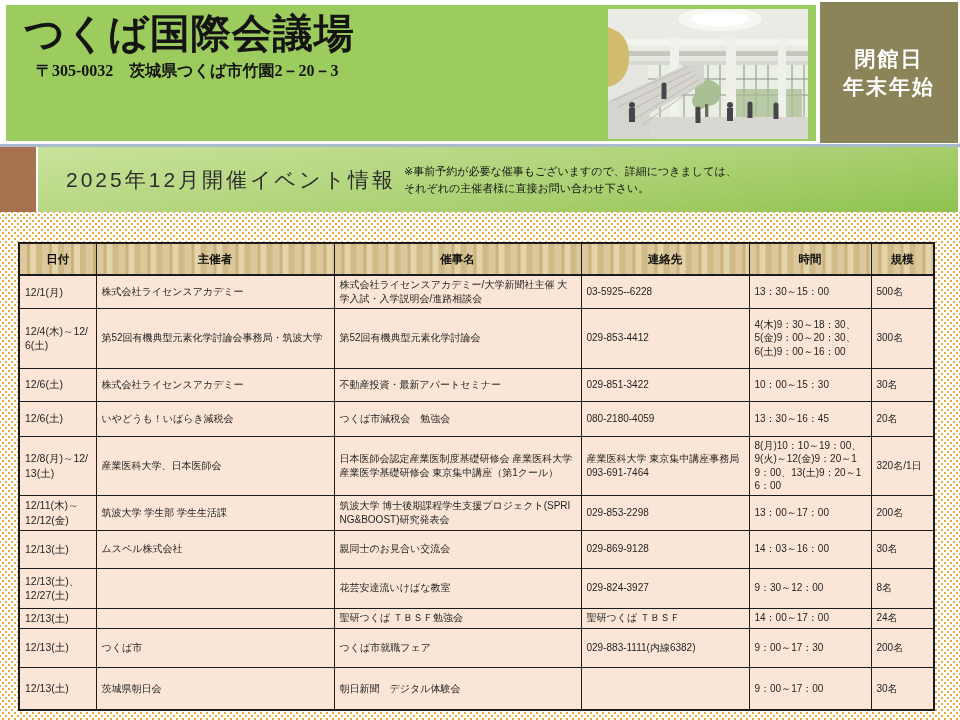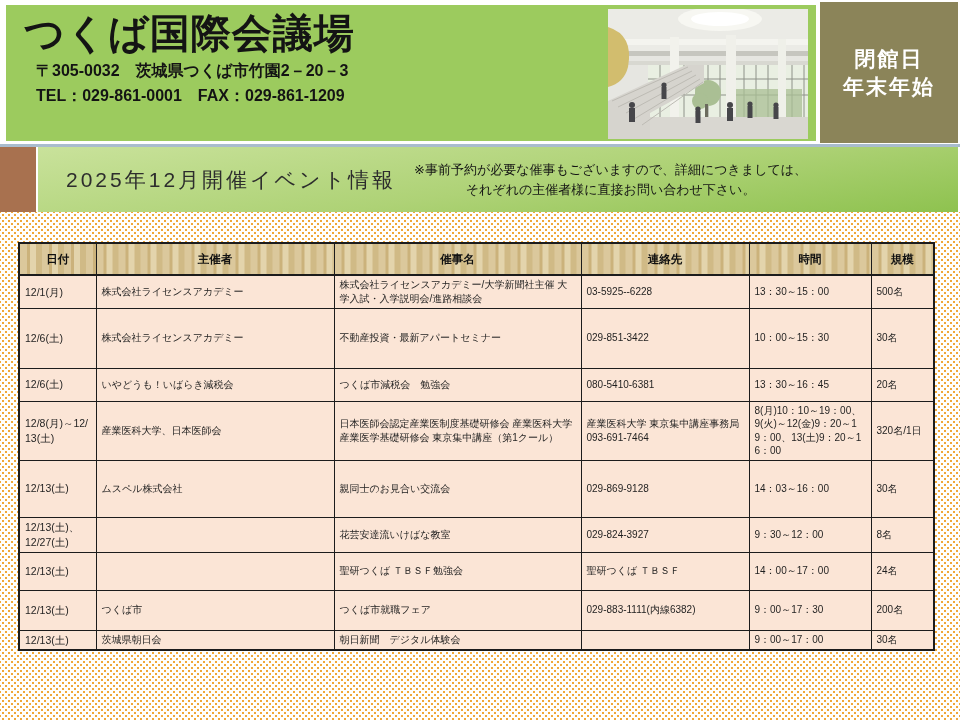--- a/index.html
+++ b/index.html
@@ -13,21 +13,21 @@
   
   .top{height:144px;background:#fff;display:flex;}
   .brand{
     margin:5px 0 0 6px;width:810px;height:136px;
     background:var(--green);position:relative;
   }
   .site-title{
     margin:6px 0 0 18px;font-size:40px;font-weight:bold;color:#141414;
     letter-spacing:1px;line-height:1.1;
   }
-  .addr{margin:6px 16px 0 30px;color:#141414;font-weight:600;}
+  .addr{margin:6px 16px 0 30px;color:#141414;font-weight:600;font-family:Liberation Serif, serif;}
   .addr .l1{font-size:16px;margin-bottom:4px;}
   .addr .l2{font-size:16px;margin-bottom:4px;}
   .addr .l3{font-size:15px;}
   .photo{
     position:absolute;left:602px;top:4px;width:200px;height:130px;
     background:#e6e6e1;overflow:hidden;
   }
   .closed{
     margin:2px 0 0 4px;width:138px;height:141px;background:var(--olive);
     display:flex;flex-direction:column;justify-content:center;align-items:center;
@@ -39,21 +39,21 @@
   .banner{height:65px;display:flex;background:#fff;}
   .brown-square{width:36px;height:65px;background:var(--brown);}
   .banner-green{
     flex:1;margin:0 2px;display:flex;align-items:center;
     background:linear-gradient(172deg,var(--banner_top) 0%,#aed276 55%,var(--banner_bottom) 100%);
   }
   .page-title{
     margin:0 0 0 28px;font-size:21px;font-weight:500;color:#2d2d2d;
     letter-spacing:3px;white-space:nowrap;
   }
-  .notice{margin-left:18px;font-size:13px;line-height:1.5;color:#141414;text-align:center;}
+  .notice{margin-left:8px;font-size:11px;line-height:1.5;color:#141414;}
 
   
   .content{
     height:552px;
     background-color:#fff;
     background-image:
       radial-gradient(var(--dot_orange) 0.9px, transparent 1.3px),
       radial-gradient(var(--dot_orange) 0.9px, transparent 1.3px);
     background-size:6px 6px;
     background-position:0 0,3px 3px;
@@ -96,21 +96,20 @@
 </head>
 <body>
 
 <div class="page">
 
   <div class="top">
     <div class="brand">
       <div class="site-title">つくば国際会議場</div>
       <div class="addr">
         <div class="l1">〒305-0032　茨城県つくば市竹園2－20－3</div>
-        <div class="l2">TEL：029-861-0001　FAX：029-861-1209</div>
       </div>
       <div class="photo">
         <svg width="200" height="130" viewBox="0 0 200 130">
           <rect width="200" height="130" fill="#e6e6e1"></rect>
           <rect width="200" height="44" fill="#ececе7"></rect>
           <rect width="200" height="44" fill="#ebebe6"></rect>
           <ellipse cx="112" cy="10" rx="42" ry="12" fill="#f7f7f2"></ellipse>
           <ellipse cx="112" cy="10" rx="29" ry="7" fill="#ffffff"></ellipse>
           <rect y="30" width="200" height="6" fill="#f4f4ef"></rect>
           <rect y="42" width="200" height="5" fill="#c6c6bf"></rect>
@@ -194,45 +193,64 @@
       <tbody>
         <tr>
           <td class="c-date">12/1(月)</td>
           <td>株式会社ライセンスアカデミー</td>
           <td>株式会社ライセンスアカデミー/大学新聞社主催 大学入試・入学説明会/進路相談会</td>
           <td>03-5925--6228</td>
           <td>13：30～15：00</td>
           <td>500名</td>
         </tr>
         <tr>
+          <td class="c-date">12/4(木)～12/6(土)</td>
+          <td>第52回有機典型元素化学討論会事務局・筑波大学</td>
+          <td>第52回有機典型元素化学討論会</td>
+          <td>029-853-4412</td>
+          <td>4(木)9：30～18：30、
+5(金)9：00～20：30、
+6(土)9：00～16：00</td>
+          <td>300名</td>
+        </tr>
+        <tr>
           <td class="c-date">12/6(土)</td>
           <td>株式会社ライセンスアカデミー</td>
           <td>不動産投資・最新アパートセミナー</td>
           <td>029-851-3422</td>
           <td>10：00～15：30</td>
           <td>30名</td>
         </tr>
         <tr>
           <td class="c-date">12/6(土)</td>
           <td>いやどうも！いばらき減税会</td>
           <td>つくば市減税会　勉強会</td>
-          <td>080-5410-6381</td>
+          <td>080-2180-4059</td>
           <td>13：30～16：45</td>
           <td>20名</td>
         </tr>
         <tr>
           <td class="c-date">12/8(月)～12/13(土)</td>
           <td>産業医科大学、日本医師会</td>
           <td>日本医師会認定産業医制度基礎研修会 産業医科大学 産業医学基礎研修会 東京集中講座（第1クール）</td>
           <td>産業医科大学 東京集中講座事務局
 093-691-7464</td>
           <td>8(月)10：10～19：00、9(火)～12(金)9：20～19：00、13(土)9：20～16：00</td>
           <td>320名/1日</td>
         </tr>
         <tr>
+          <td class="c-date">12/11(木)～
+12/12(金)</td>
+          <td>筑波大学 学生部 学生生活課</td>
+          <td>筑波大学 博士後期課程学生支援プロジェクト(SPRING&amp;BOOST)研究発表会</td>
+          <td>029-853-2298</td>
+          <td>13：00～17：00</td>
+          <td>200名</td>
+        </tr>
+        <tr>
           <td class="c-date">12/13(土)</td>
           <td>ムスペル株式会社</td>
           <td>親同士のお見合い交流会</td>
           <td>029-869-9128</td>
           <td>14：03～16：00</td>
           <td>30名</td>
         </tr>
         <tr>
           <td class="c-date">12/13(土)、
 12/27(土)</td>

